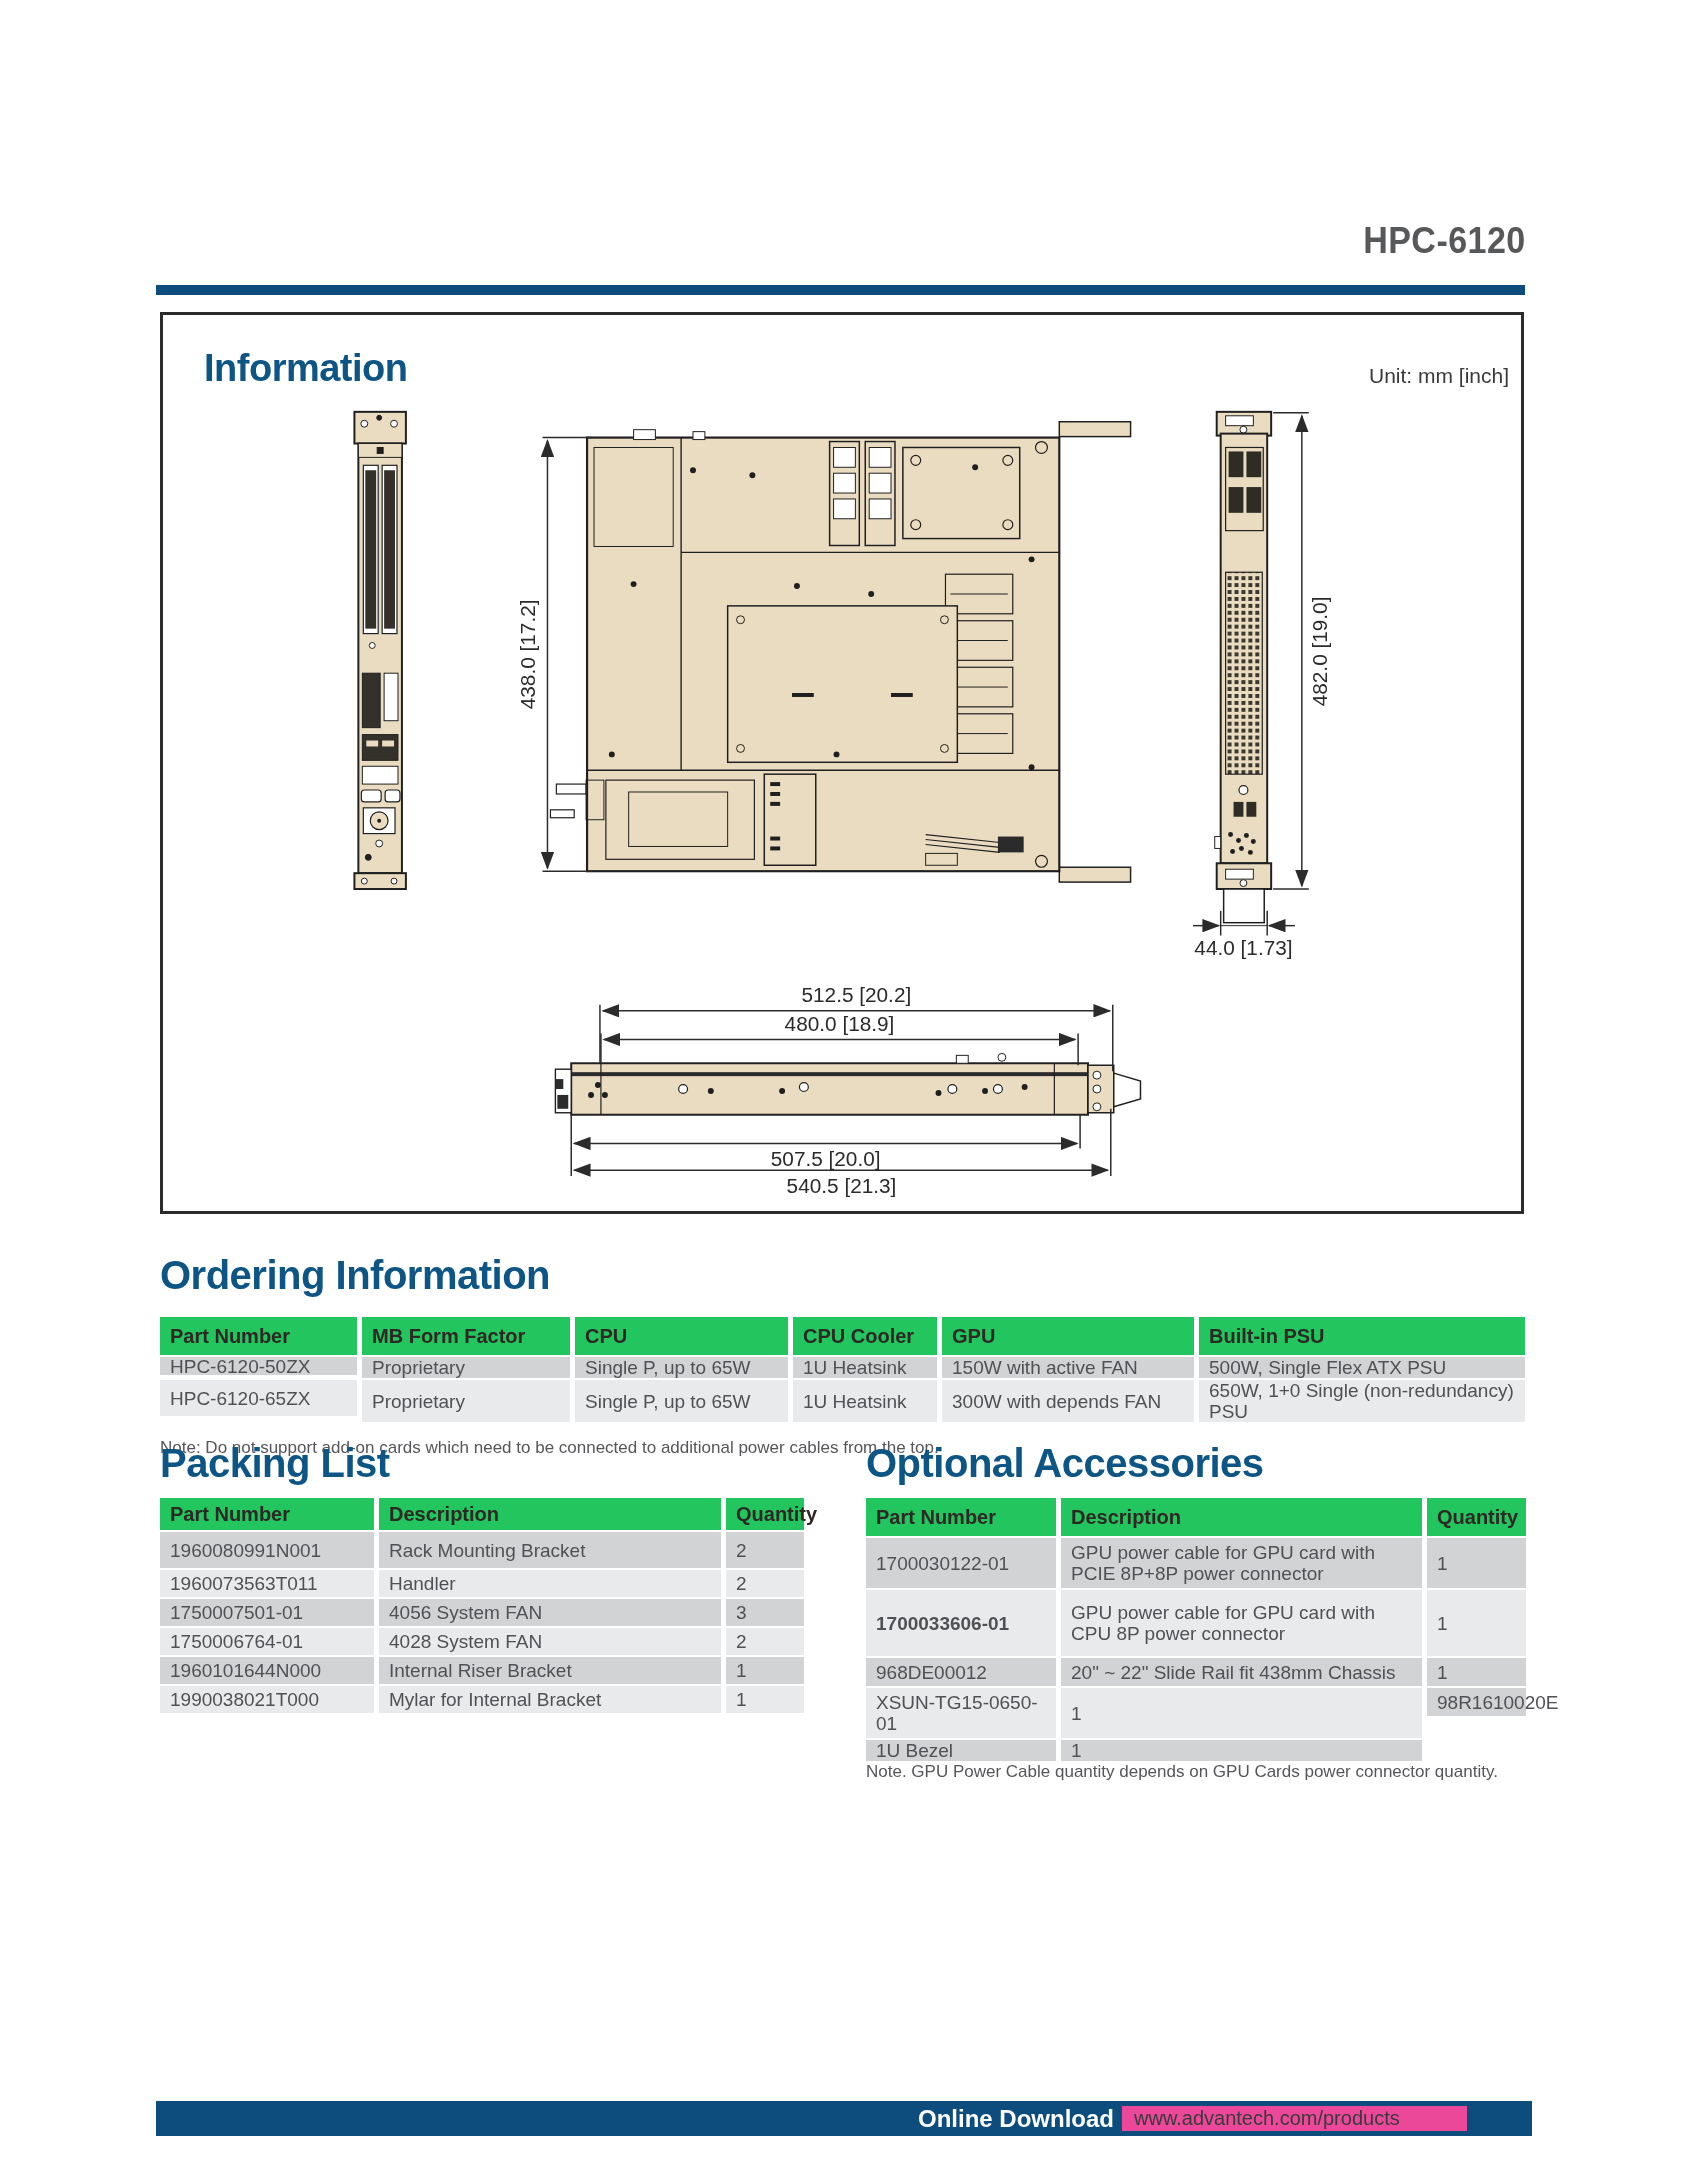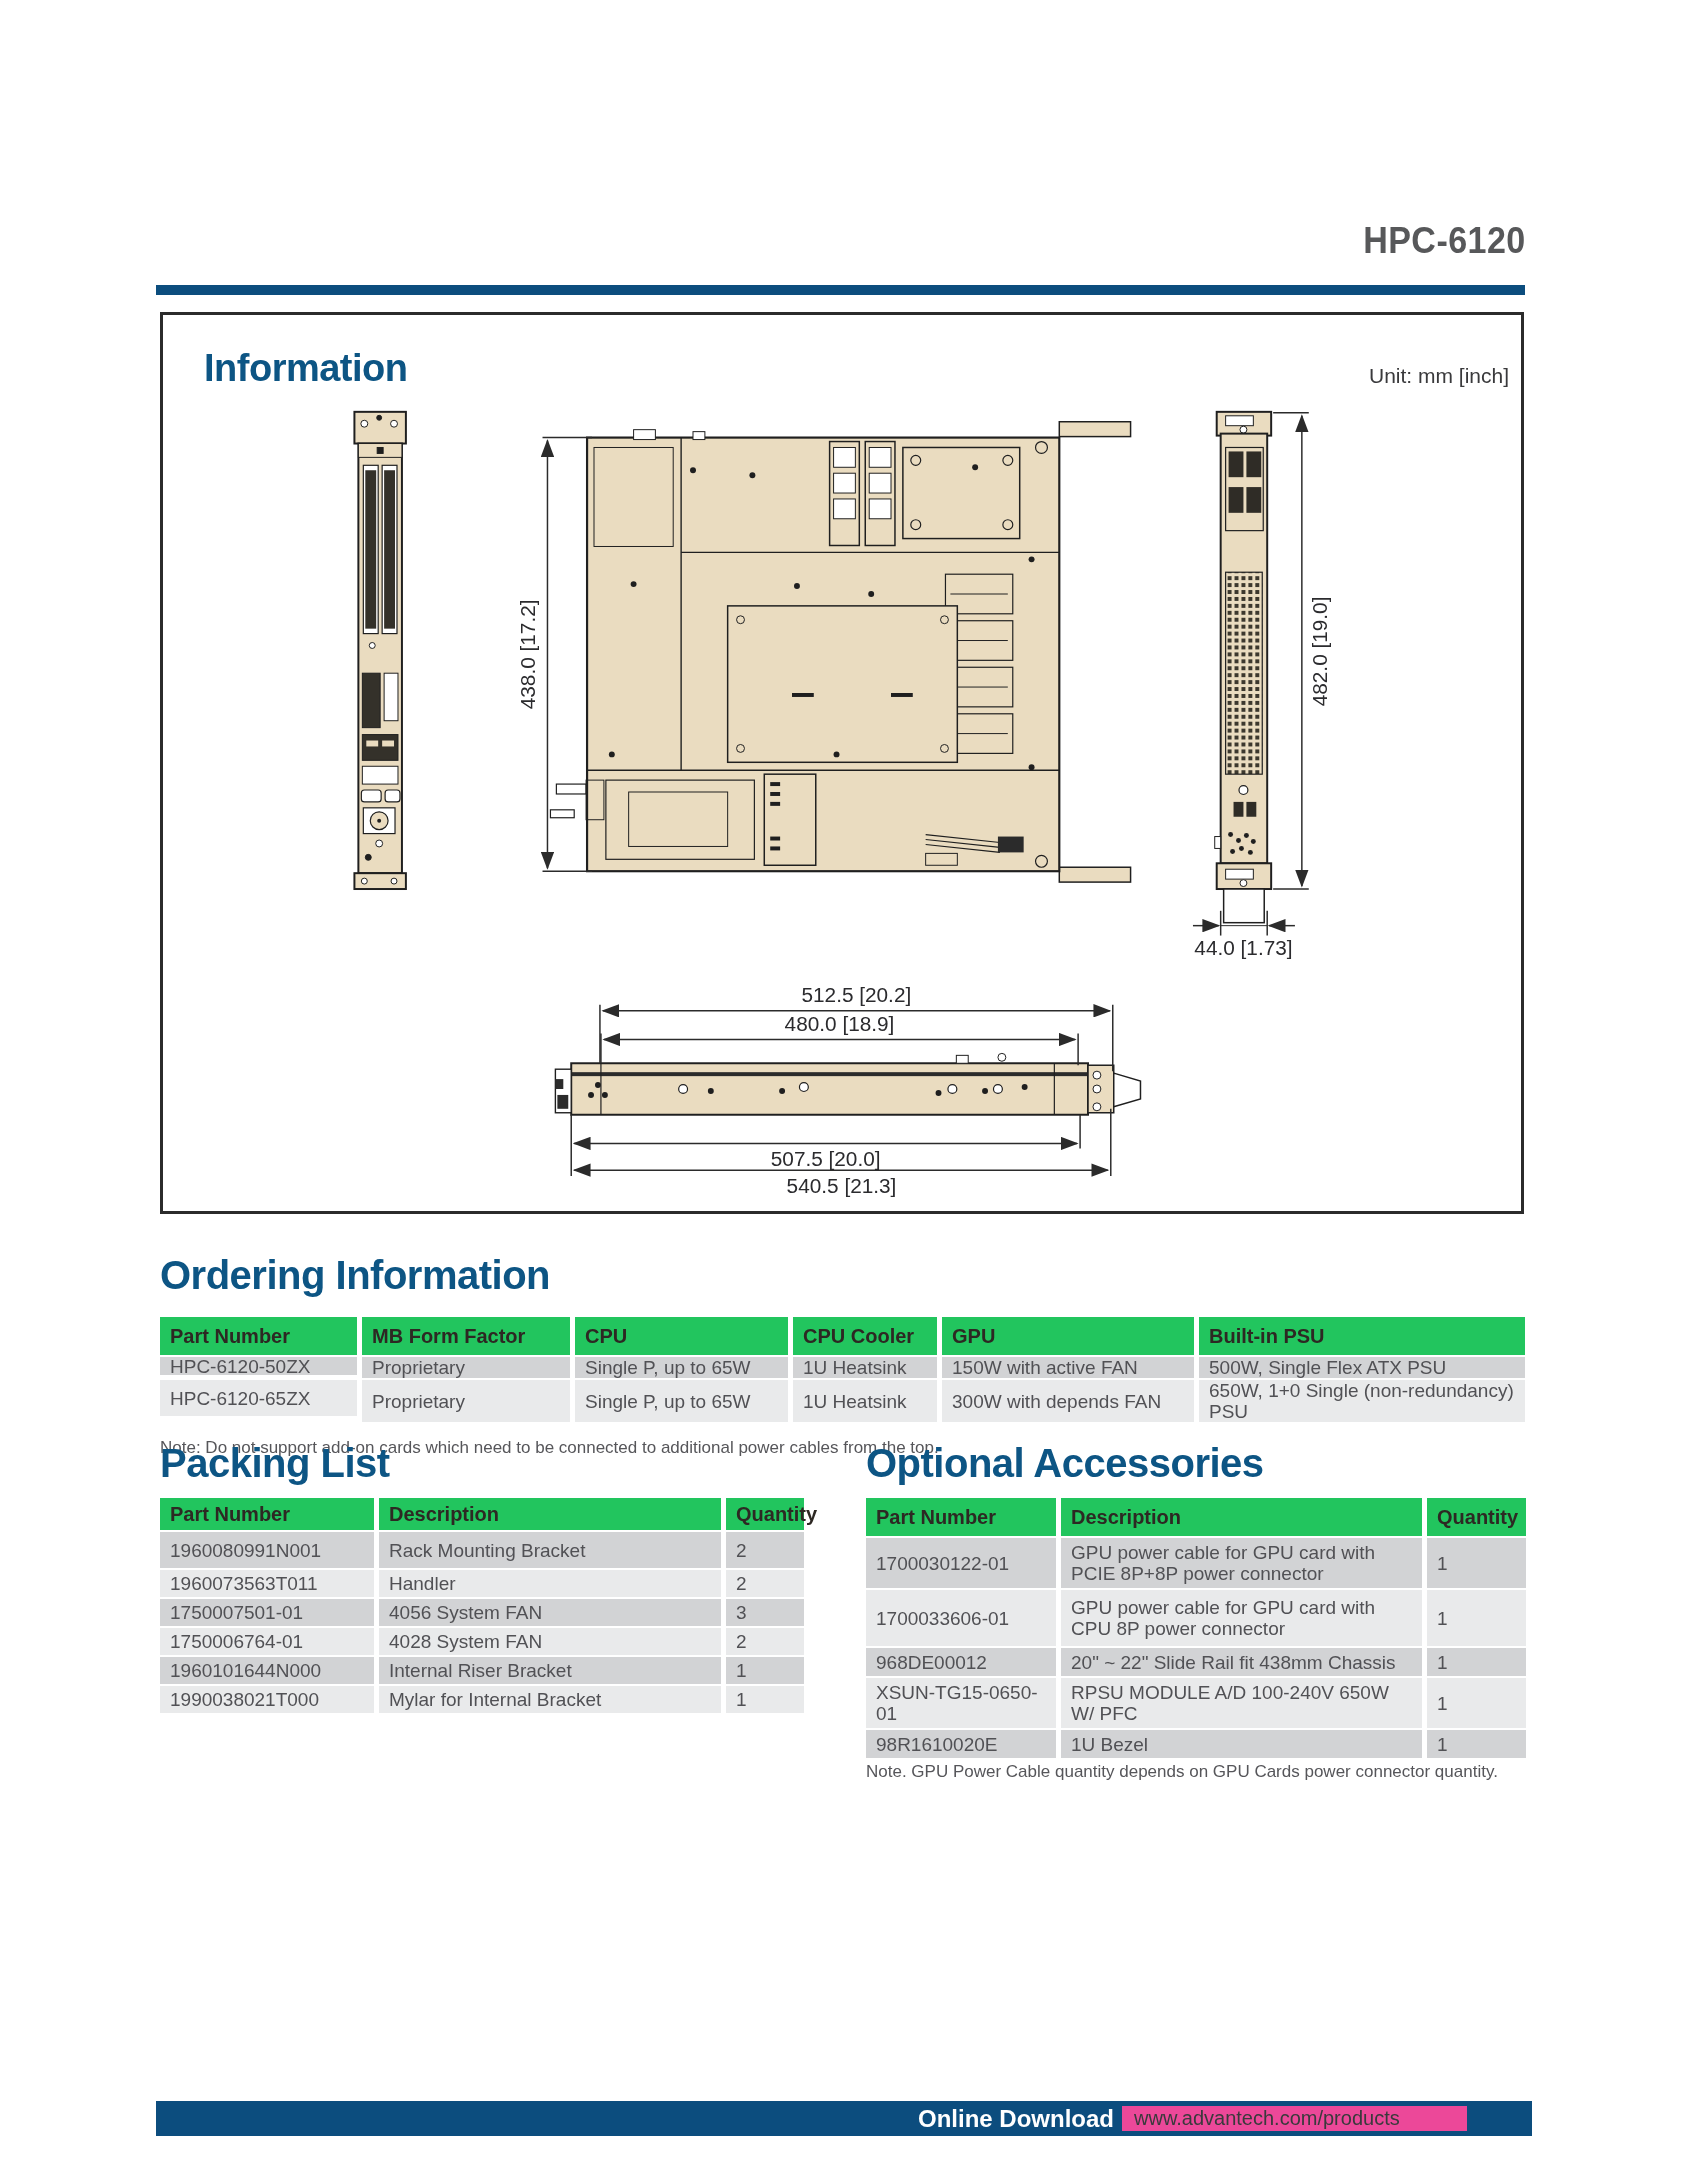--- a/index.html
+++ b/index.html
@@ -329,30 +329,29 @@
   <div class="abs tbl" style="left:866px;top:1498px;width:660px;
        grid-template-columns:190px 361px 99px;">
     <div class="hc" style="height:38px;">Part Number</div>
     <div class="hc">Description</div>
     <div class="hc">Quantity</div>
 
     <div class="c r0" style="height:50px;">1700030122-01</div>
     <div class="c r0">GPU power cable for GPU card with PCIE 8P+8P power connector</div>
     <div class="c r0">1</div>
 
-    <div class="c r1" style="height:56px;">1700033606-01</div>
+    <div class="c r1" style="height:66px;font-weight:bold;">1700033606-01</div>
     <div class="c r1">GPU power cable for GPU card with CPU 8P power connector</div>
     <div class="c r1">1</div>
 
     <div class="c r0" style="height:28px;">968DE00012</div>
     <div class="c r0">20" ~ 22" Slide Rail fit 438mm Chassis</div>
     <div class="c r0">1</div>
 
     <div class="c r1" style="height:50px;">XSUN-TG15-0650-01</div>
-    <div class="c r1">RPSU MODULE A/D 100-240V 650W W/ PFC</div>
     <div class="c r1">1</div>
 
     <div class="c r0" style="height:28px;">98R1610020E</div>
     <div class="c r0">1U Bezel</div>
     <div class="c r0">1</div>
   </div>
 
   <div class="abs note" style="left:866px;top:1762px;">Note. GPU Power Cable quantity depends on GPU Cards power connector quantity.</div>
 
   <div class="abs footer-bar" style="left:156px;top:2101px;width:1376px;height:35px;"></div>

